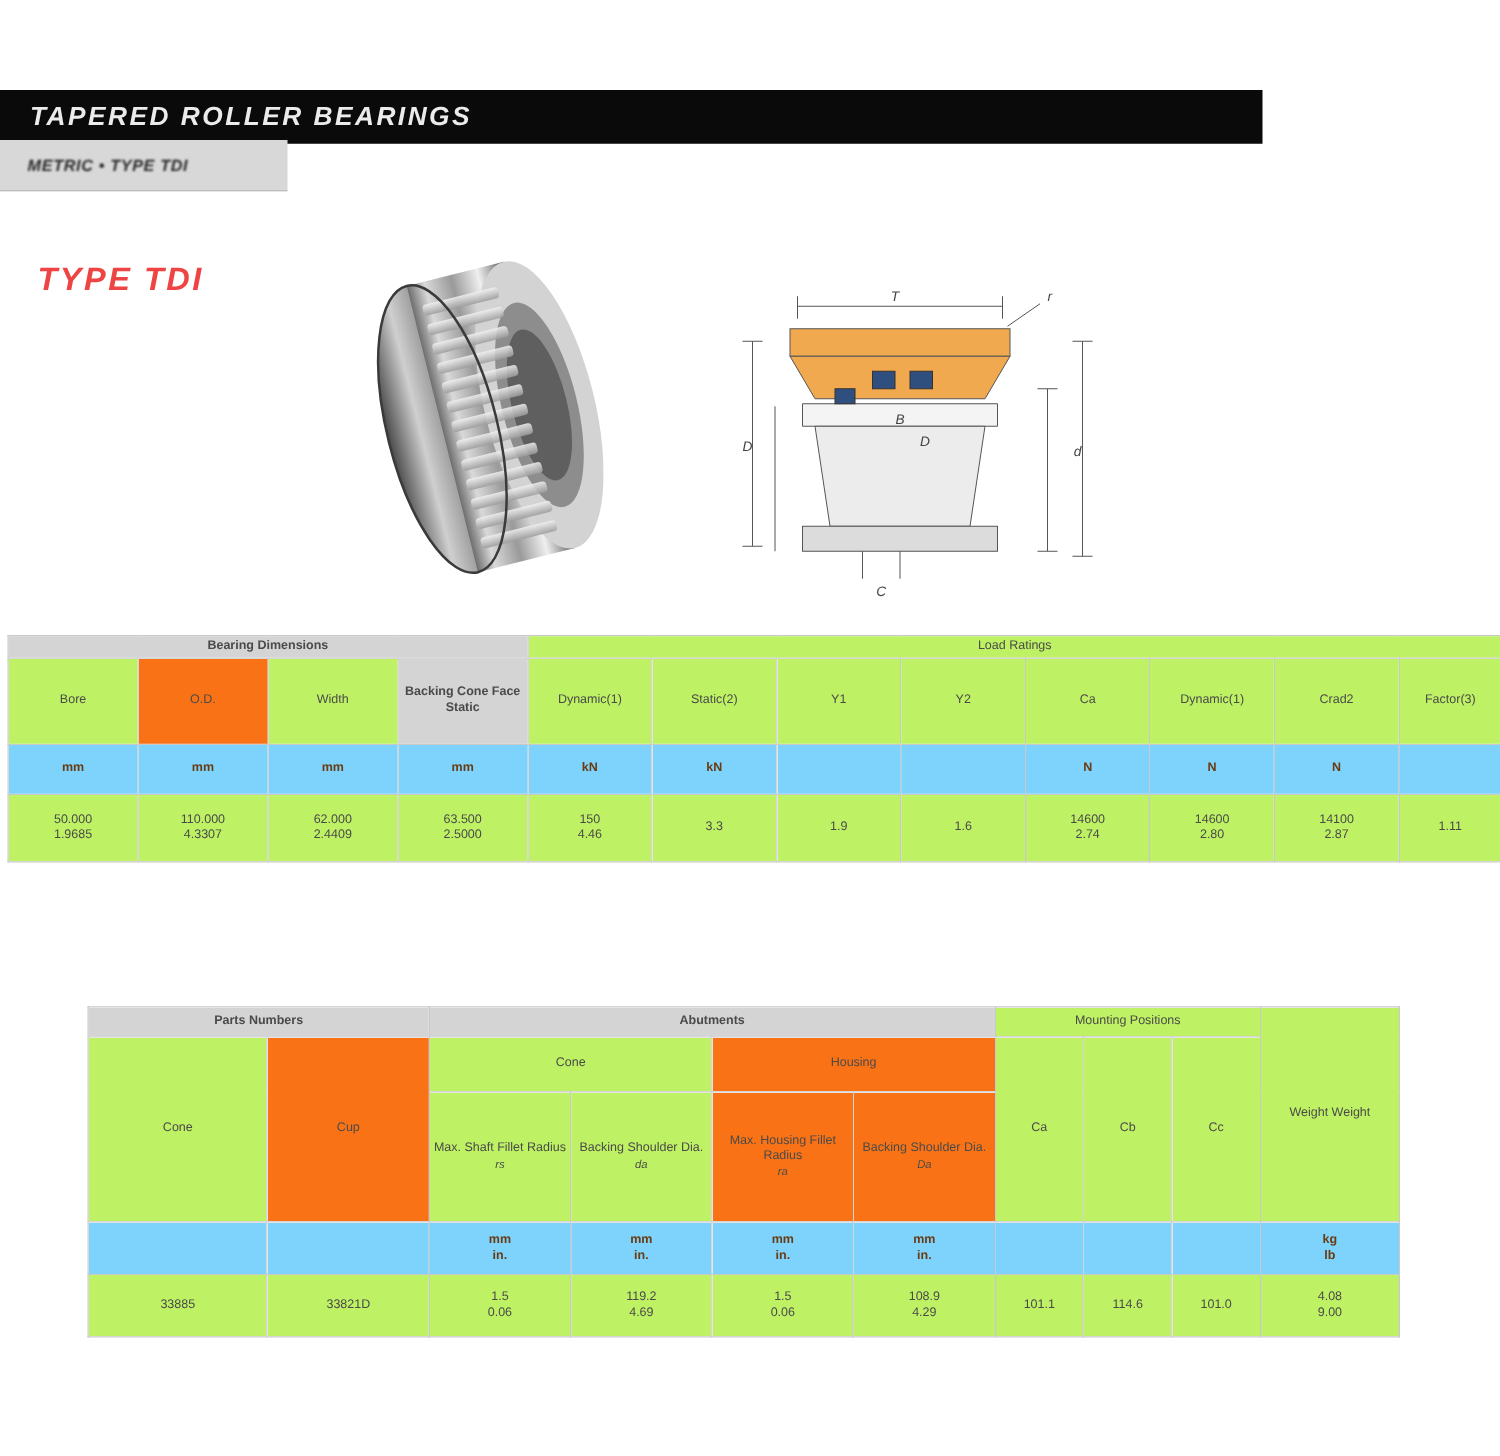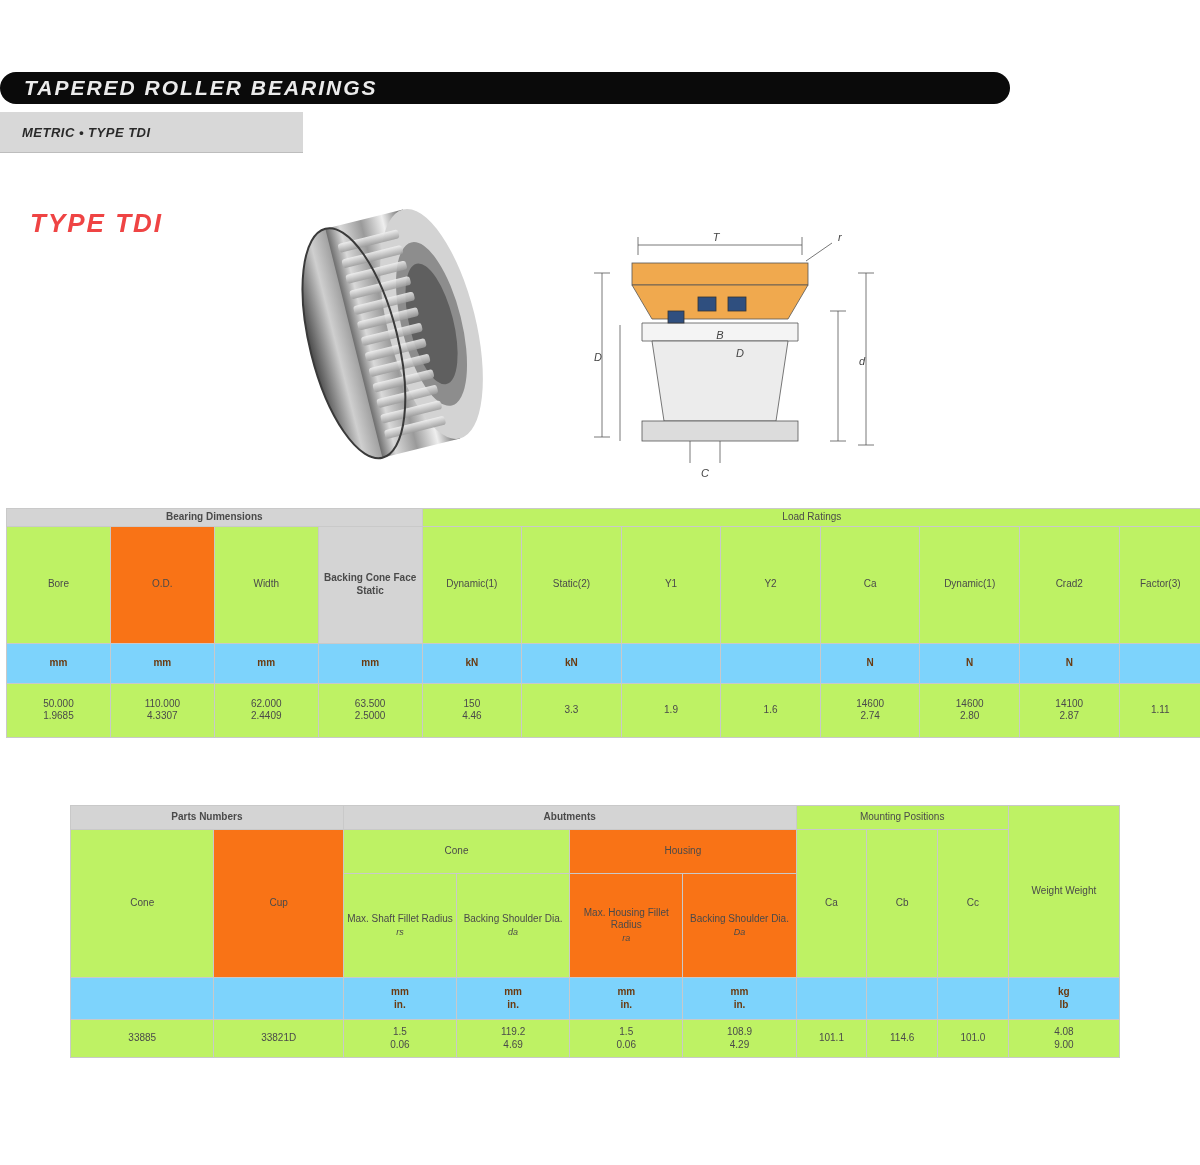--- a/index.html
+++ b/index.html
@@ -15,41 +15,40 @@
     position: relative;
     overflow: hidden;
   }
 
   
   .header-bar {
     position: absolute;
     left: 0;
     top: 72px;
     width: 1010px;
-    height: 32px;
+    height: 43px;
     background: #0a0a0a;
     display: flex;
     align-items: center;
-    border-radius: 16px;
   }
   .header-bar .title {
     color: #ffffff;
     font-size: 21px;
     font-weight: bold;
     font-style: italic;
     letter-spacing: 2px;
     margin-left: 24px;
     opacity: 0.92;
     filter: blur(0.6px);
   }
   .subheader-bar {
     position: absolute;
     left: 0;
     top: 112px;
-    width: 303px;
+    width: 230px;
     height: 40px;
     background: #d8d8d8;
     display: flex;
     align-items: center;
     border-bottom: 1px solid #bdbdbd;
   }
   .subheader-bar .subtitle {
     color: #2a2a2a;
     font-size: 13px;
     font-weight: bold;
@@ -266,21 +265,21 @@
     <col style="width:92px">
       <col style="width:92px">
       <col style="width:92px">
       <col style="width:76px">
   </colgroup>
   <tbody>
       <tr>
     <td class="grey-head" colspan="4">Bearing Dimensions</td>
     <td class="white" colspan="8">Load Ratings</td>
   </tr>
-  <tr style="height:117px">
+  <tr style="height:69px">
     <td class="white">Bore</td>
     <td class="orange-lite">O.D.</td>
     <td class="white">Width</td>
     <td class="grey-head">Backing Cone Face Static</td>
     <td class="white">Dynamic(1)</td>
     <td class="white">Static(2)</td>
     <td class="white">Y1</td>
     <td class="white">Y2</td>
     <td class="white">Ca</td>
     <td class="white">Dynamic(1)</td>
@@ -397,21 +396,21 @@
           <span class="two-line">in.</span>
         </td>
     <td></td>
     <td></td>
     <td></td>
     <td>
           <span class="two-line">kg</span>
           <span class="two-line">lb</span>
         </td>
   </tr>
-  <tr class="white" style="height:38px">
+  <tr class="white" style="height:50px">
     <td>33885</td>
     <td>33821D</td>
     <td>
           <span class="two-line">1.5</span>
           <span class="two-line">0.06</span>
         </td>
     <td>
           <span class="two-line">119.2</span>
           <span class="two-line">4.69</span>
         </td>

